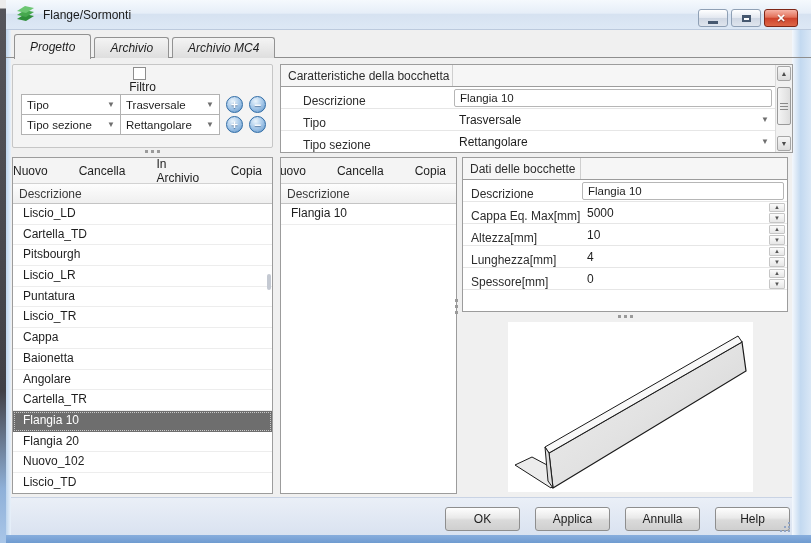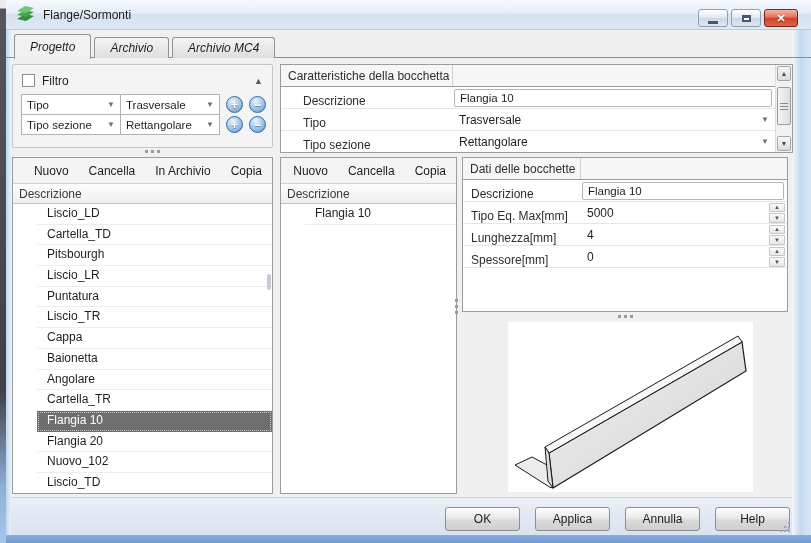--- a/index.html
+++ b/index.html
@@ -32,21 +32,21 @@
     background:linear-gradient(180deg,#f4f4f4,#dedede);color:#1e1e1e;font-style:italic;}
   .tab.active{height:25px;line-height:24px;background:#f1f1f1;margin-bottom:-1px;z-index:4;position:relative;}
   
   .aeroleft{position:absolute;left:0;top:30px;width:5px;height:506px;background:linear-gradient(90deg,#bdd5ee,#e9f1fa);}
   .aeroright{position:absolute;right:0;top:30px;width:19px;height:506px;background:linear-gradient(90deg,#f4f8fd 0,#c3d9f0 45%,#d9e7f6 100%);}
   .aerobottom{position:absolute;left:0;bottom:0;width:100%;height:8px;background:linear-gradient(180deg,#88aedd,#6f9bd0);z-index:6;}
   
   .panel{position:absolute;background:#fff;border:1px solid #9c9c9c;box-sizing:border-box;overflow:hidden;}
   
   #filterbox{left:6px;top:64px;width:261px;height:84px;background:#f4f4f4;border-color:#c6c6c6;border-radius:2px;}
-  .filtrorow{height:27px;display:flex;align-items:center;padding:2px 9px 0;}
+  .filtrorow{height:27px;display:flex;align-items:center;padding:2px 9px 0;flex-direction:column;}
   .checkbox{width:13px;height:13px;box-sizing:border-box;background:#fff;border:1px solid #8d8d8d;margin-right:7px;flex:none;}
   .collapse{margin-left:auto;color:#5a5a5a;font-size:9px;}
   .frows{padding-left:8px;}
   .frow{display:flex;height:21px;}
   .frow + .frow{margin-top:-1px;}
   .combo{box-sizing:border-box;width:100px;height:21px;border:1px solid #b2b2b2;background:#fff;
     display:flex;align-items:center;padding-left:5px;font-size:11.5px;color:#1e1e1e;}
   .combo.c2{margin-left:-1px;}
   .ctxt{flex:1;overflow:hidden;white-space:nowrap;}
   .carr{margin-left:auto;padding:0 5px 0 3px;color:#6f6f6f;font-size:8px;flex:none;}
@@ -55,26 +55,26 @@
     display:flex;align-items:center;justify-content:center;text-shadow:0 1px 1px rgba(0,40,90,.5);
     background:radial-gradient(circle at 38% 28%,#eaf4fc,#9dc2e6 55%,#5f92c4);}
   
   .hdots{position:absolute;display:flex;gap:3px;z-index:5;}
   .hdots i{width:3px;height:3px;background:#9a9a9a;display:block;}
   .vdots{position:absolute;display:flex;flex-direction:column;gap:3px;z-index:5;}
   .vdots i{width:3px;height:3px;background:#9a9a9a;display:block;}
   
   #leftlist{left:6px;top:157px;width:261px;height:337px;}
   #midpanel{left:274px;top:157px;width:177px;height:337px;}
-  .toolbar{height:25px;background:#f4f4f4;display:flex;justify-content:flex-end;align-items:center;gap:20px;padding-right:10px;}
+  .toolbar{height:25px;background:#f4f4f4;display:flex;justify-content:flex-end;align-items:center;gap:31px;padding-right:10px;}
   .tbtn{color:#1e1e1e;cursor:default;}
   .lheader{height:21px;box-sizing:border-box;background:linear-gradient(180deg,#fdfdfd,#efefef);
     border-top:1px solid #d2d2d2;border-bottom:1px solid #c4c4c4;display:flex;align-items:center;
     padding-left:6px;color:#3a3a3a;}
-  .item{height:19.7px;line-height:19.7px;padding-left:10px;border-bottom:1px solid #ededed;white-space:nowrap;overflow:hidden;margin-left:24px;}
+  .item{height:19.7px;line-height:19.7px;padding-left:10px;border-bottom:1px solid #ededed;white-space:nowrap;overflow:hidden;}
   .item.selected{background:#6e6e6e;color:#fff;border-bottom-color:#6e6e6e;outline:1px dotted #c9c9c9;outline-offset:-2px;}
   .lscroll{position:absolute;right:1px;top:116px;width:4px;height:16px;background:#c4c9d2;border-radius:2px;}
   
   #carpanel{left:274px;top:64px;width:513px;height:89px;}
   #datipanel{left:456px;top:157px;width:326px;height:155px;}
   .pgrow{display:flex;height:22px;box-sizing:border-box;border-bottom:1px solid #e6e6e6;align-items:flex-end;}
   .pgrow.cat{background:#f6f6f6;border-bottom:1px solid #9c9c9c;}
   .pgrow.cat .plabel{padding-left:7px;border-right:1px solid #cfcfcf;height:100%;display:flex;align-items:center;}
   .plabel{box-sizing:border-box;flex:none;color:#2d2d2d;white-space:nowrap;overflow:hidden;}
   #carpanel .plabel{width:172px;padding-left:22px;}
@@ -280,24 +280,36 @@
         <div class="pvalue"></div>
       </div>
       <div>
           <div class="pgrow">
             <div class="plabel">Descrizione</div>
             <div class="pvalue">
               <div class="tbox">Flangia 10</div>
             </div>
           </div>
           <div class="pgrow">
-            <div class="plabel">Tipo Eq. Max[mm]</div>
+            <div class="plabel">Cappa Eq. Max[mm]</div>
             <div class="pvalue">
               <div class="sval">
                 <div class="svtxt">5000</div>
+                <div class="spin">
+                  <div>▲</div>
+                  <div>▼</div>
+                </div>
+              </div>
+            </div>
+          </div>
+          <div class="pgrow">
+            <div class="plabel">Altezza[mm]</div>
+            <div class="pvalue">
+              <div class="sval">
+                <div class="svtxt">10</div>
                 <div class="spin">
                   <div>▲</div>
                   <div>▼</div>
                 </div>
               </div>
             </div>
           </div>
           <div class="pgrow">
             <div class="plabel">Lunghezza[mm]</div>
             <div class="pvalue">

